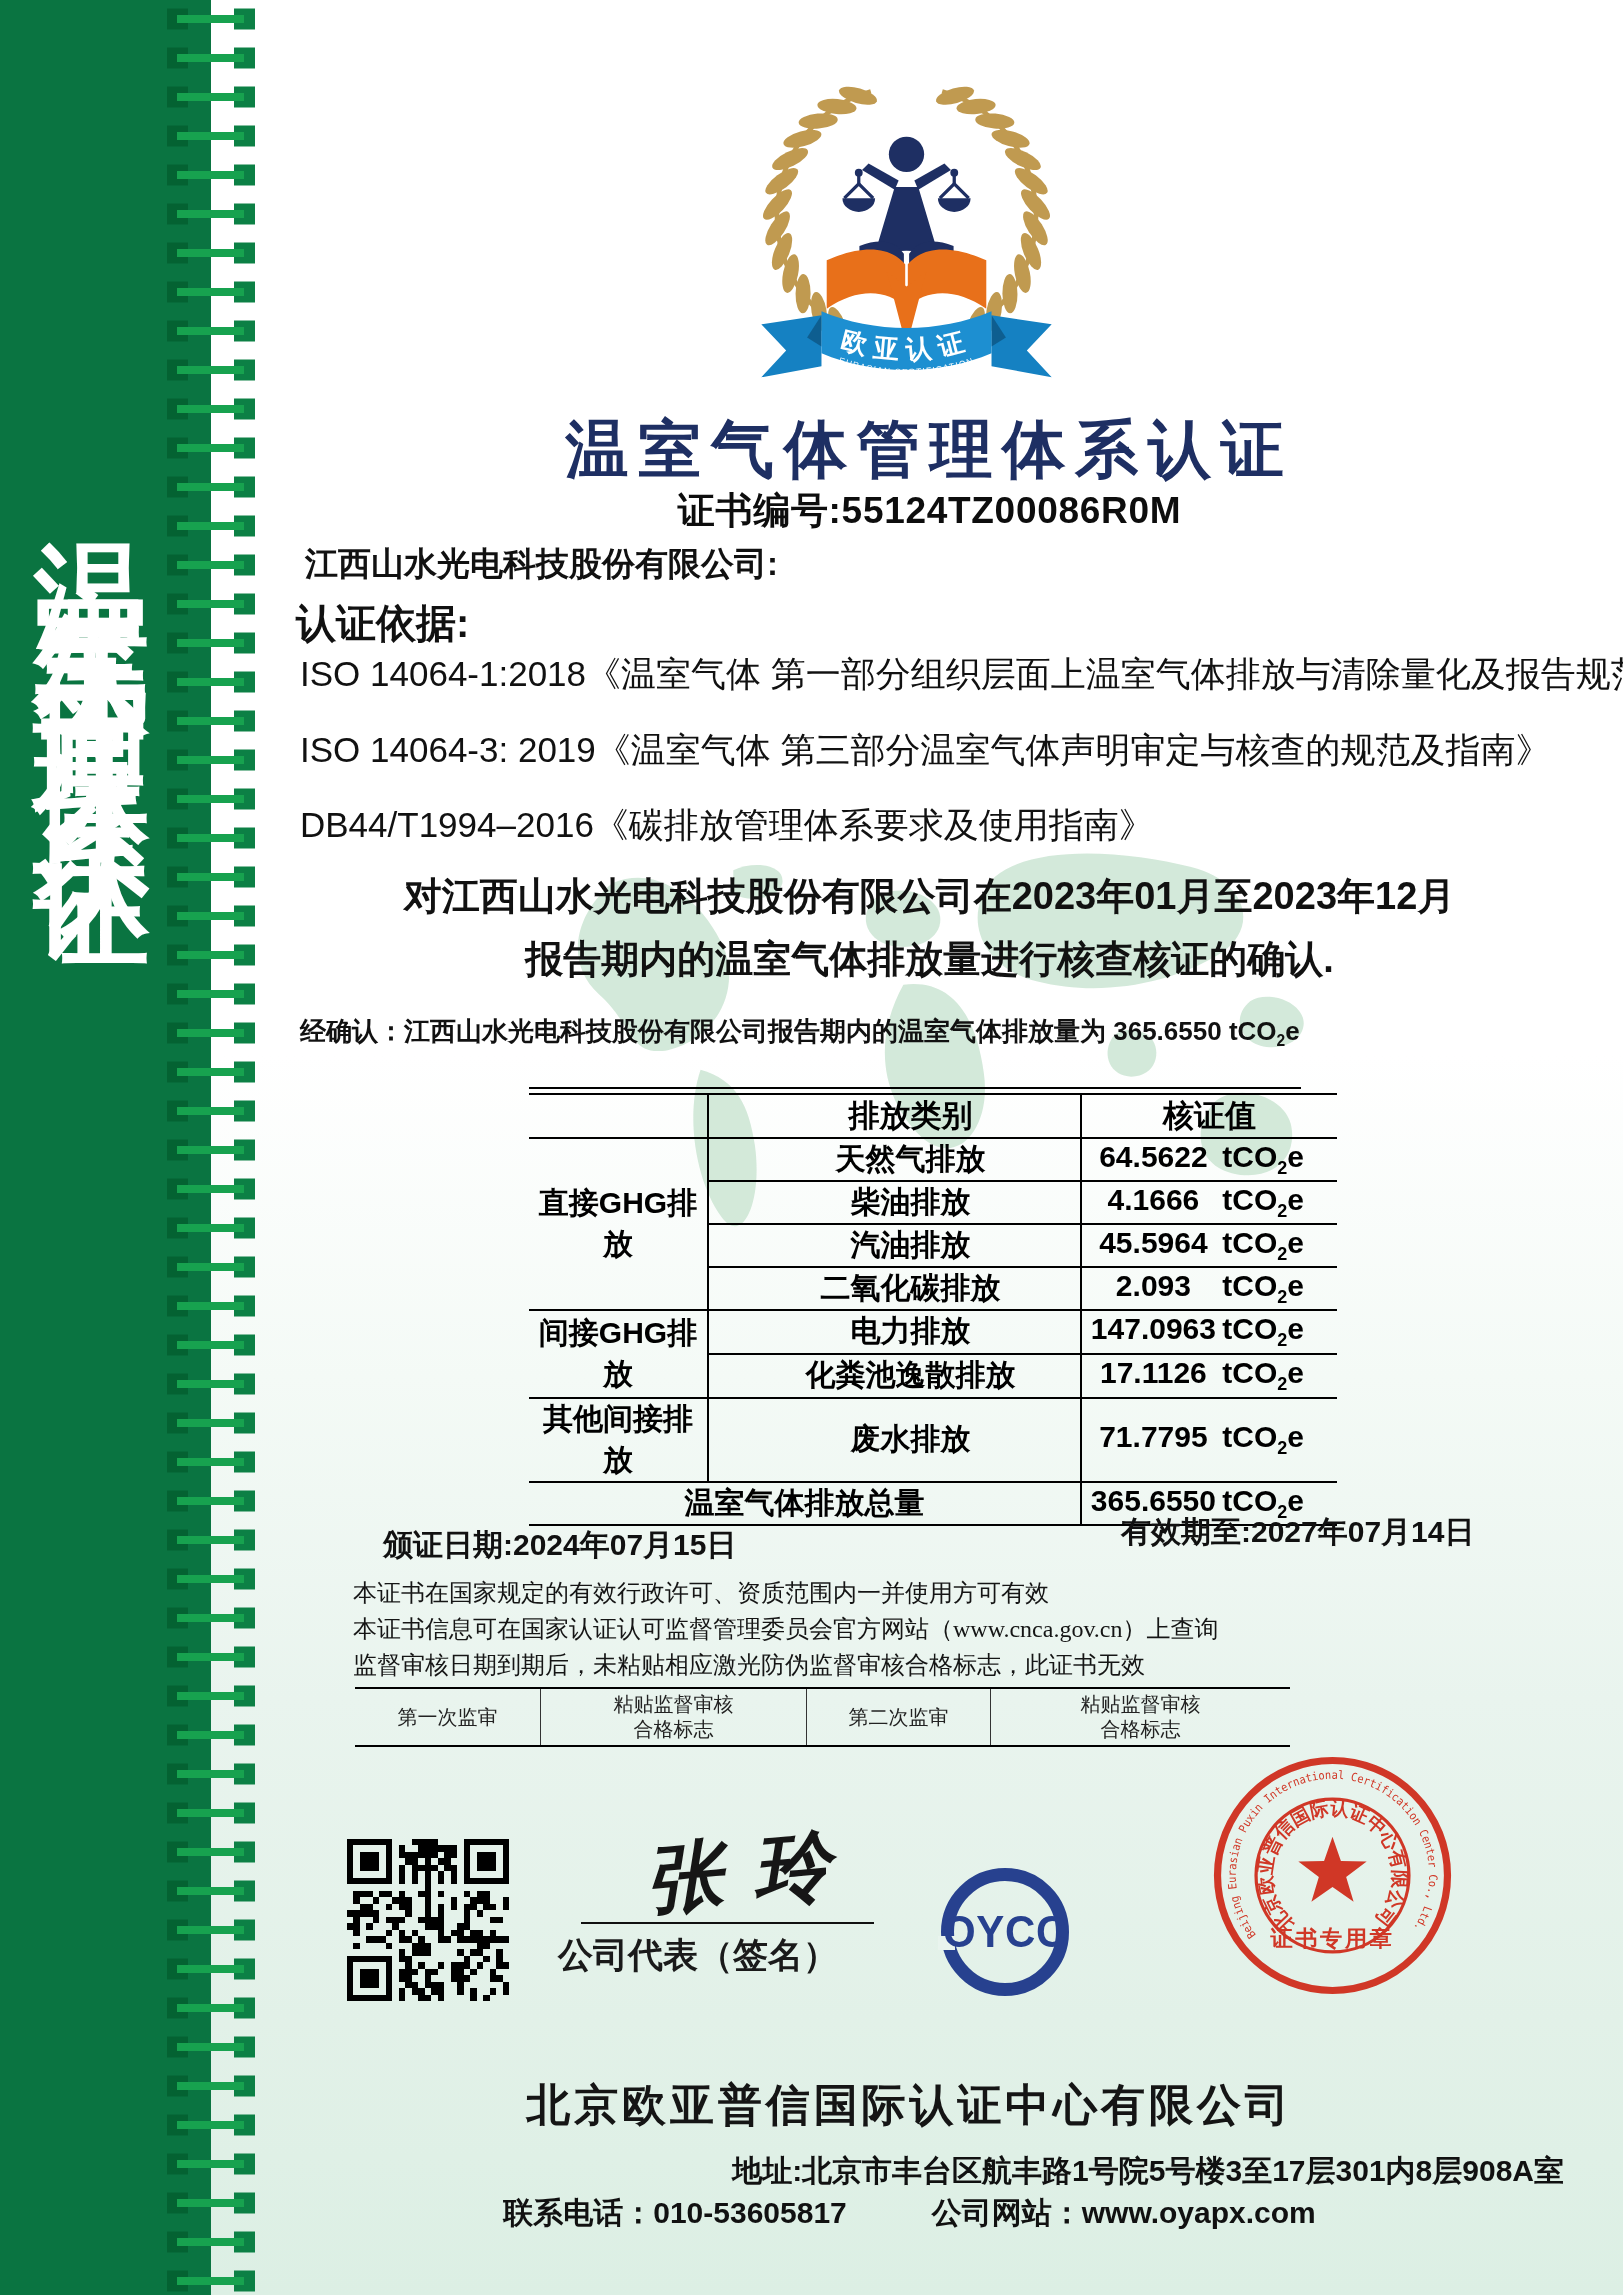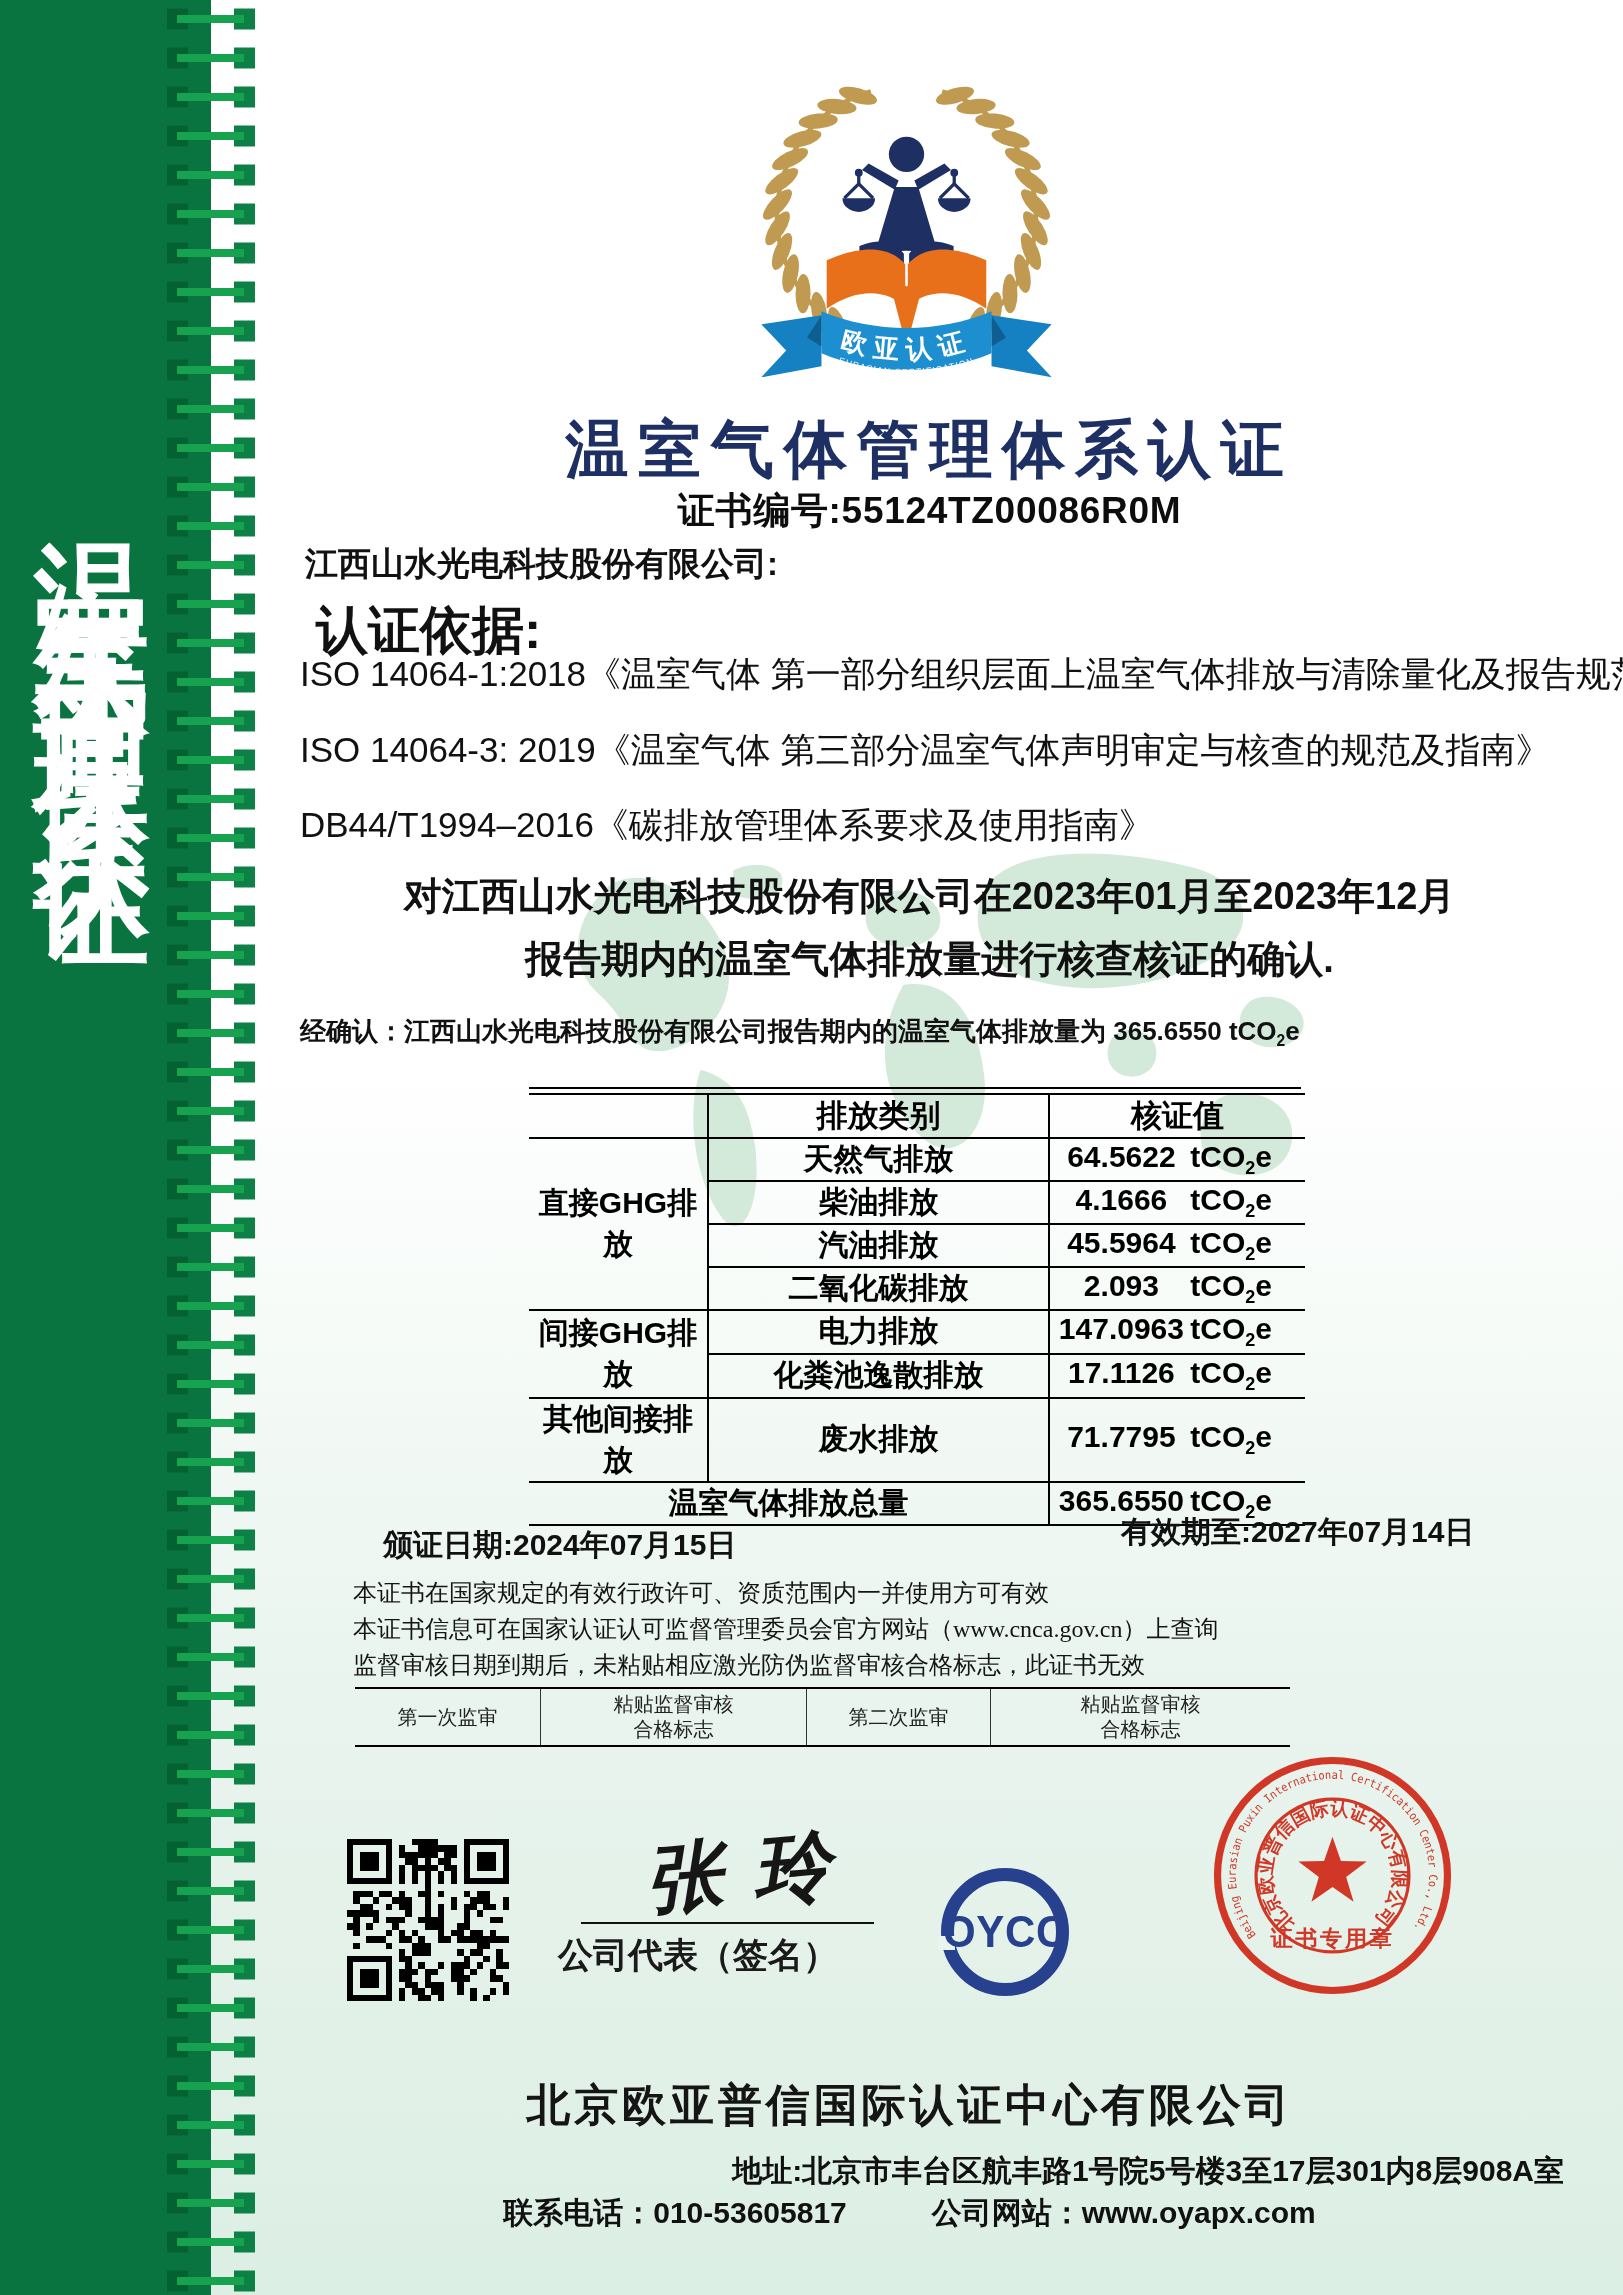--- a/index.html
+++ b/index.html
@@ -34,32 +34,32 @@
   .title{
     position:absolute; left:249px; top:407px; width:1361px; text-align:center;
     font-size:63px; font-weight:bold; letter-spacing:9.8px; color:#1e2f63; white-space:nowrap;
   }
   .certno{
     position:absolute; left:249px; top:486px; width:1361px; text-align:center;
     font-size:37px; font-weight:bold; color:#0d0d0d; letter-spacing:0.7px;
   }
   
   .company{position:absolute; left:305px; top:542px; font-size:33px; font-weight:bold;}
-  .basis{position:absolute; left:296px; top:596px; font-size:52px; font-weight:bold;margin-left:20px;}
+  .basis{position:absolute; left:296px; top:596px; font-size:40px; font-weight:bold;}
   .std{position:absolute; left:300px; font-size:35px; font-weight:400; white-space:nowrap;}
   .std1{top:651px;} .std2{top:727px;} .std3{top:802px;}
   .scope{position:absolute; left:249px; width:1361px; text-align:center; font-size:38px; font-weight:600; white-space:nowrap;}
   .scope1{top:871px;} .scope2{top:934px;}
   .confirm{position:absolute; left:300px; top:1014px; font-size:26px; font-weight:bold; white-space:nowrap;}
   .confirm sub,.val sub{font-size:60%;}
   
   .etwrap{position:absolute; left:529px; top:1087px; width:772px; border-top:2px solid #000; padding-top:3.9px;}
   table.et{border-collapse:collapse; table-layout:fixed; width:772px; border-top:2px solid #000; border-bottom:2.6px solid #000;}
   table.et td{padding:0; text-align:center; font-weight:600; font-size:30px; color:#000;}
-  table.et .c2{border-left:2px solid #000;}
+  table.et .c2{border-left:2px solid #000;padding-left:32px;}
   table.et .c3{border-left:2px solid #000;}
   table.et tr.hdr td{height:41px; border-bottom:2.6px solid #000; font-size:31px;}
   td.grp{font-size:30px;}
   .bb3{border-bottom:2px solid #000;} .bb4{border-bottom:2.6px solid #000;}
   .val{font-size:31px; font-weight:600;}
   .vnum{display:inline-block; width:54%; text-align:center;}
   .vunit{display:inline-block; width:44%; text-align:left;}
   .rh58{height:38px;} .rh54{height:35px;} .rh67{height:44px;} .rh110{height:72px;} .rh62{height:41px;}
   
   .date-issue{position:absolute; left:383px; top:1525px; font-size:30px; font-weight:bold;}

